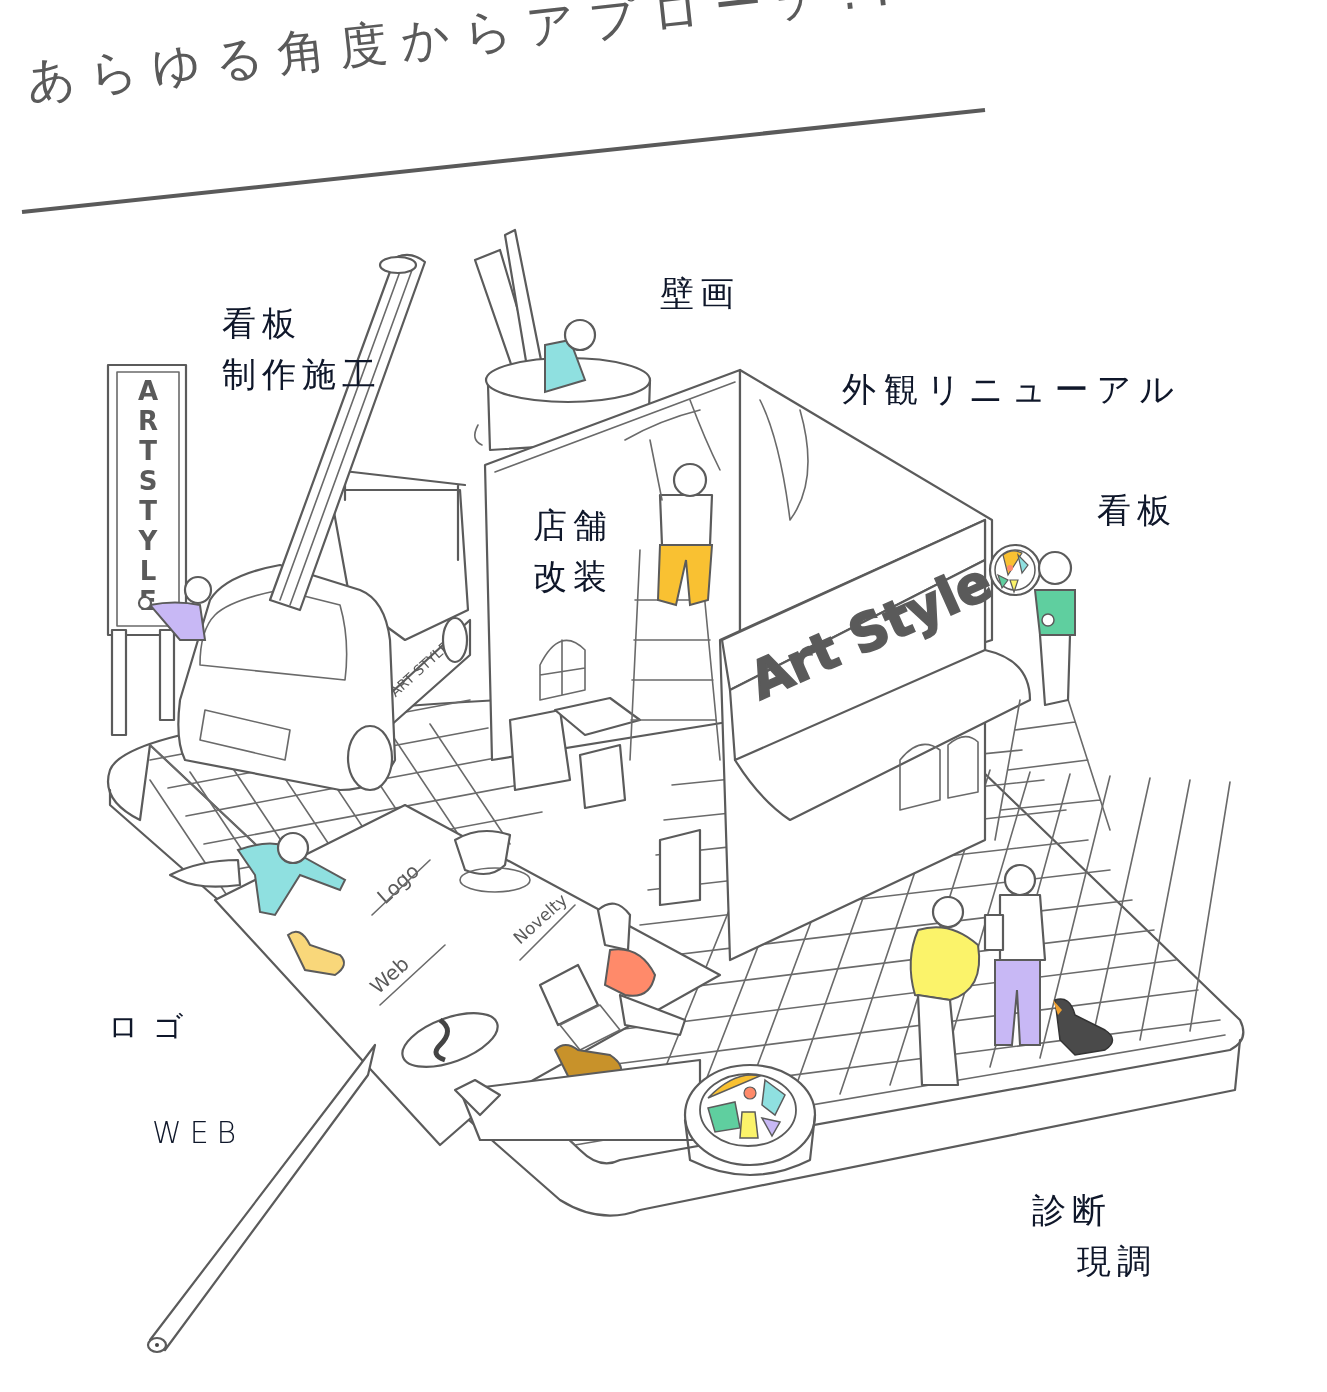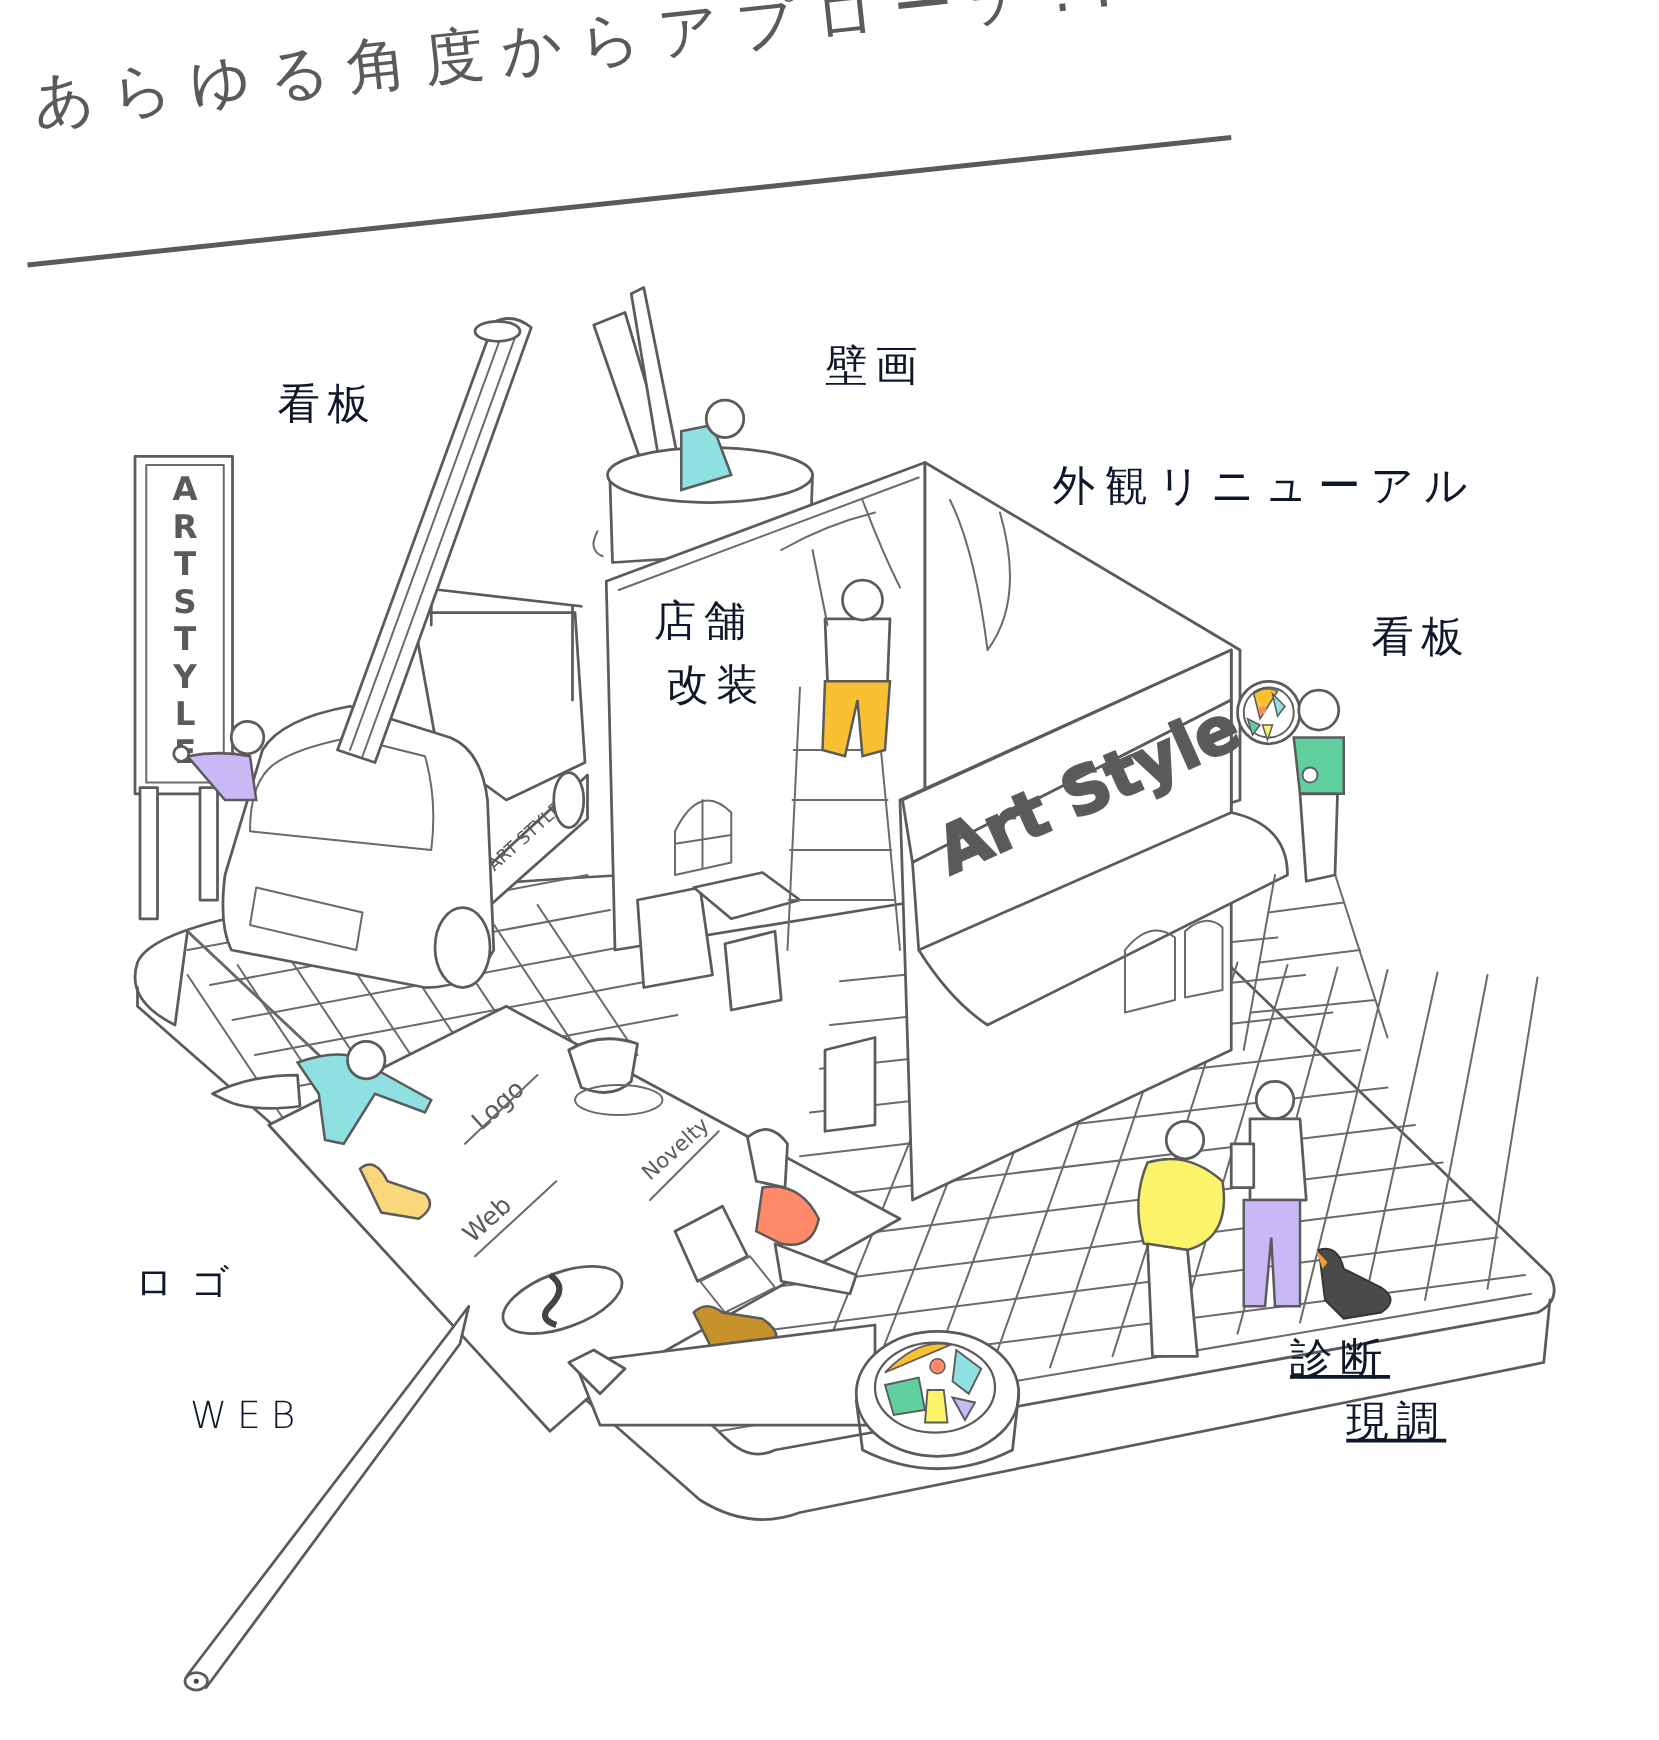--- a/index.html
+++ b/index.html
@@ -228,26 +228,27 @@
     <path class="wfill" d="M1000 895 L1040 895 L1045 960 L1000 960 Z"></path>
     <rect class="wfill" x="985" y="915" width="18" height="35"></rect>
     <path d="M995 960 L1040 960 L1040 1045 L1020 1045 L1017 990 L1012 1045 L995 1045 Z" fill="#c8b8f5" stroke="#5b5b5b" stroke-width="2"></path>
     <path d="M1055 1000 Q1070 995 1075 1015 L1105 1030 Q1120 1040 1105 1050 L1075 1055 L1060 1040 Z" fill="#4a4a4a" stroke="#333" stroke-width="1.5"></path>
     <path d="M1053 1000 L1062 1010 L1058 1015 Z" fill="#f0a030"></path>
   </g>
 </svg>
 
 <div class="lbl" style="left:222px; top:298px;">
   <div>看板</div>
+  <div>制作施工</div>
 </div>
 <div class="lbl" style="left:660px; top:268px;">壁画</div>
 <div class="lbl" style="left:842px; top:364px; letter-spacing:8px;">外観リニューアル</div>
-<div class="lbl" style="left:523px; top:472px;">
+<div class="lbl" style="left:523px; top:500px;text-align:right;">
   <div>店舗</div>
   <div style="padding-left:10px">改装</div>
 </div>
 <div class="lbl" style="left:1097px; top:485px;">看板</div>
 <div class="lbl" style="left:108px; top:990px; font-size:30px; letter-spacing:14px;margin-top:14px;">ロゴ</div>
 <div class="lbl" style="left:152px; top:1110px; font-size:30px; letter-spacing:8px;">WEB</div>
-<div class="lbl" style="left:1032px; top:1062px;text-decoration:underline;">
+<div class="lbl" style="left:1032px; top:1185px;">
   <div>診断</div>
   <div style="padding-left:45px">現調</div>
 </div>
 
 </body></html>

